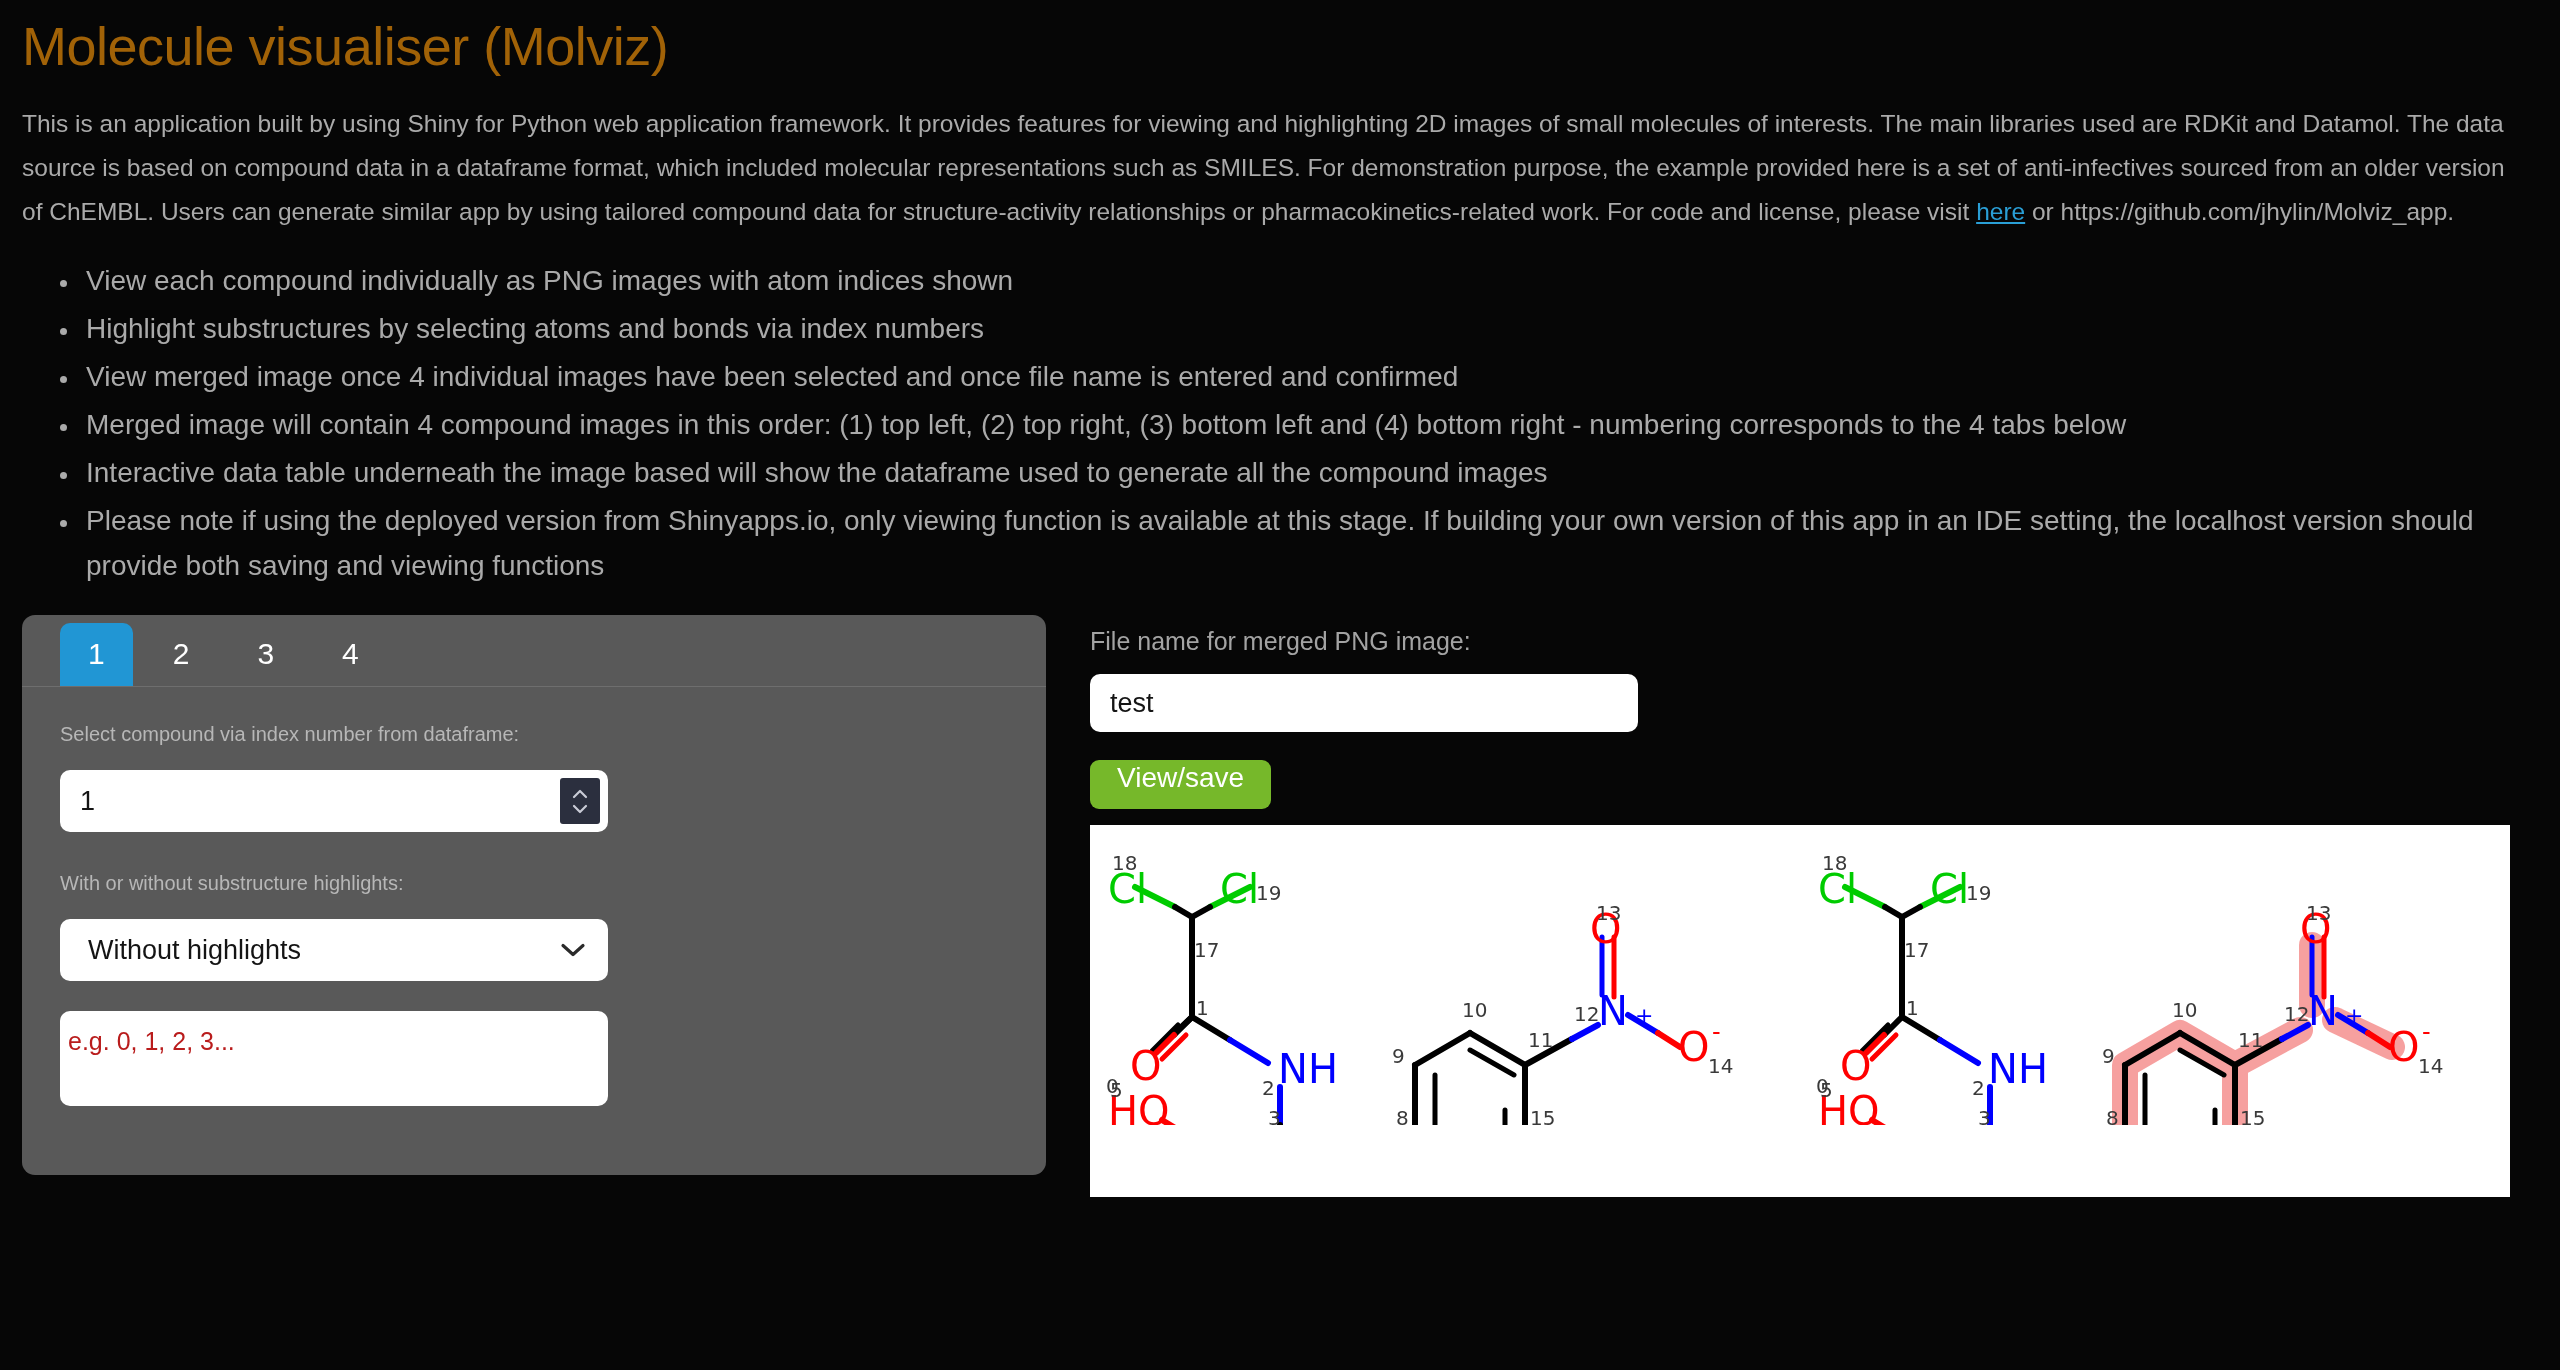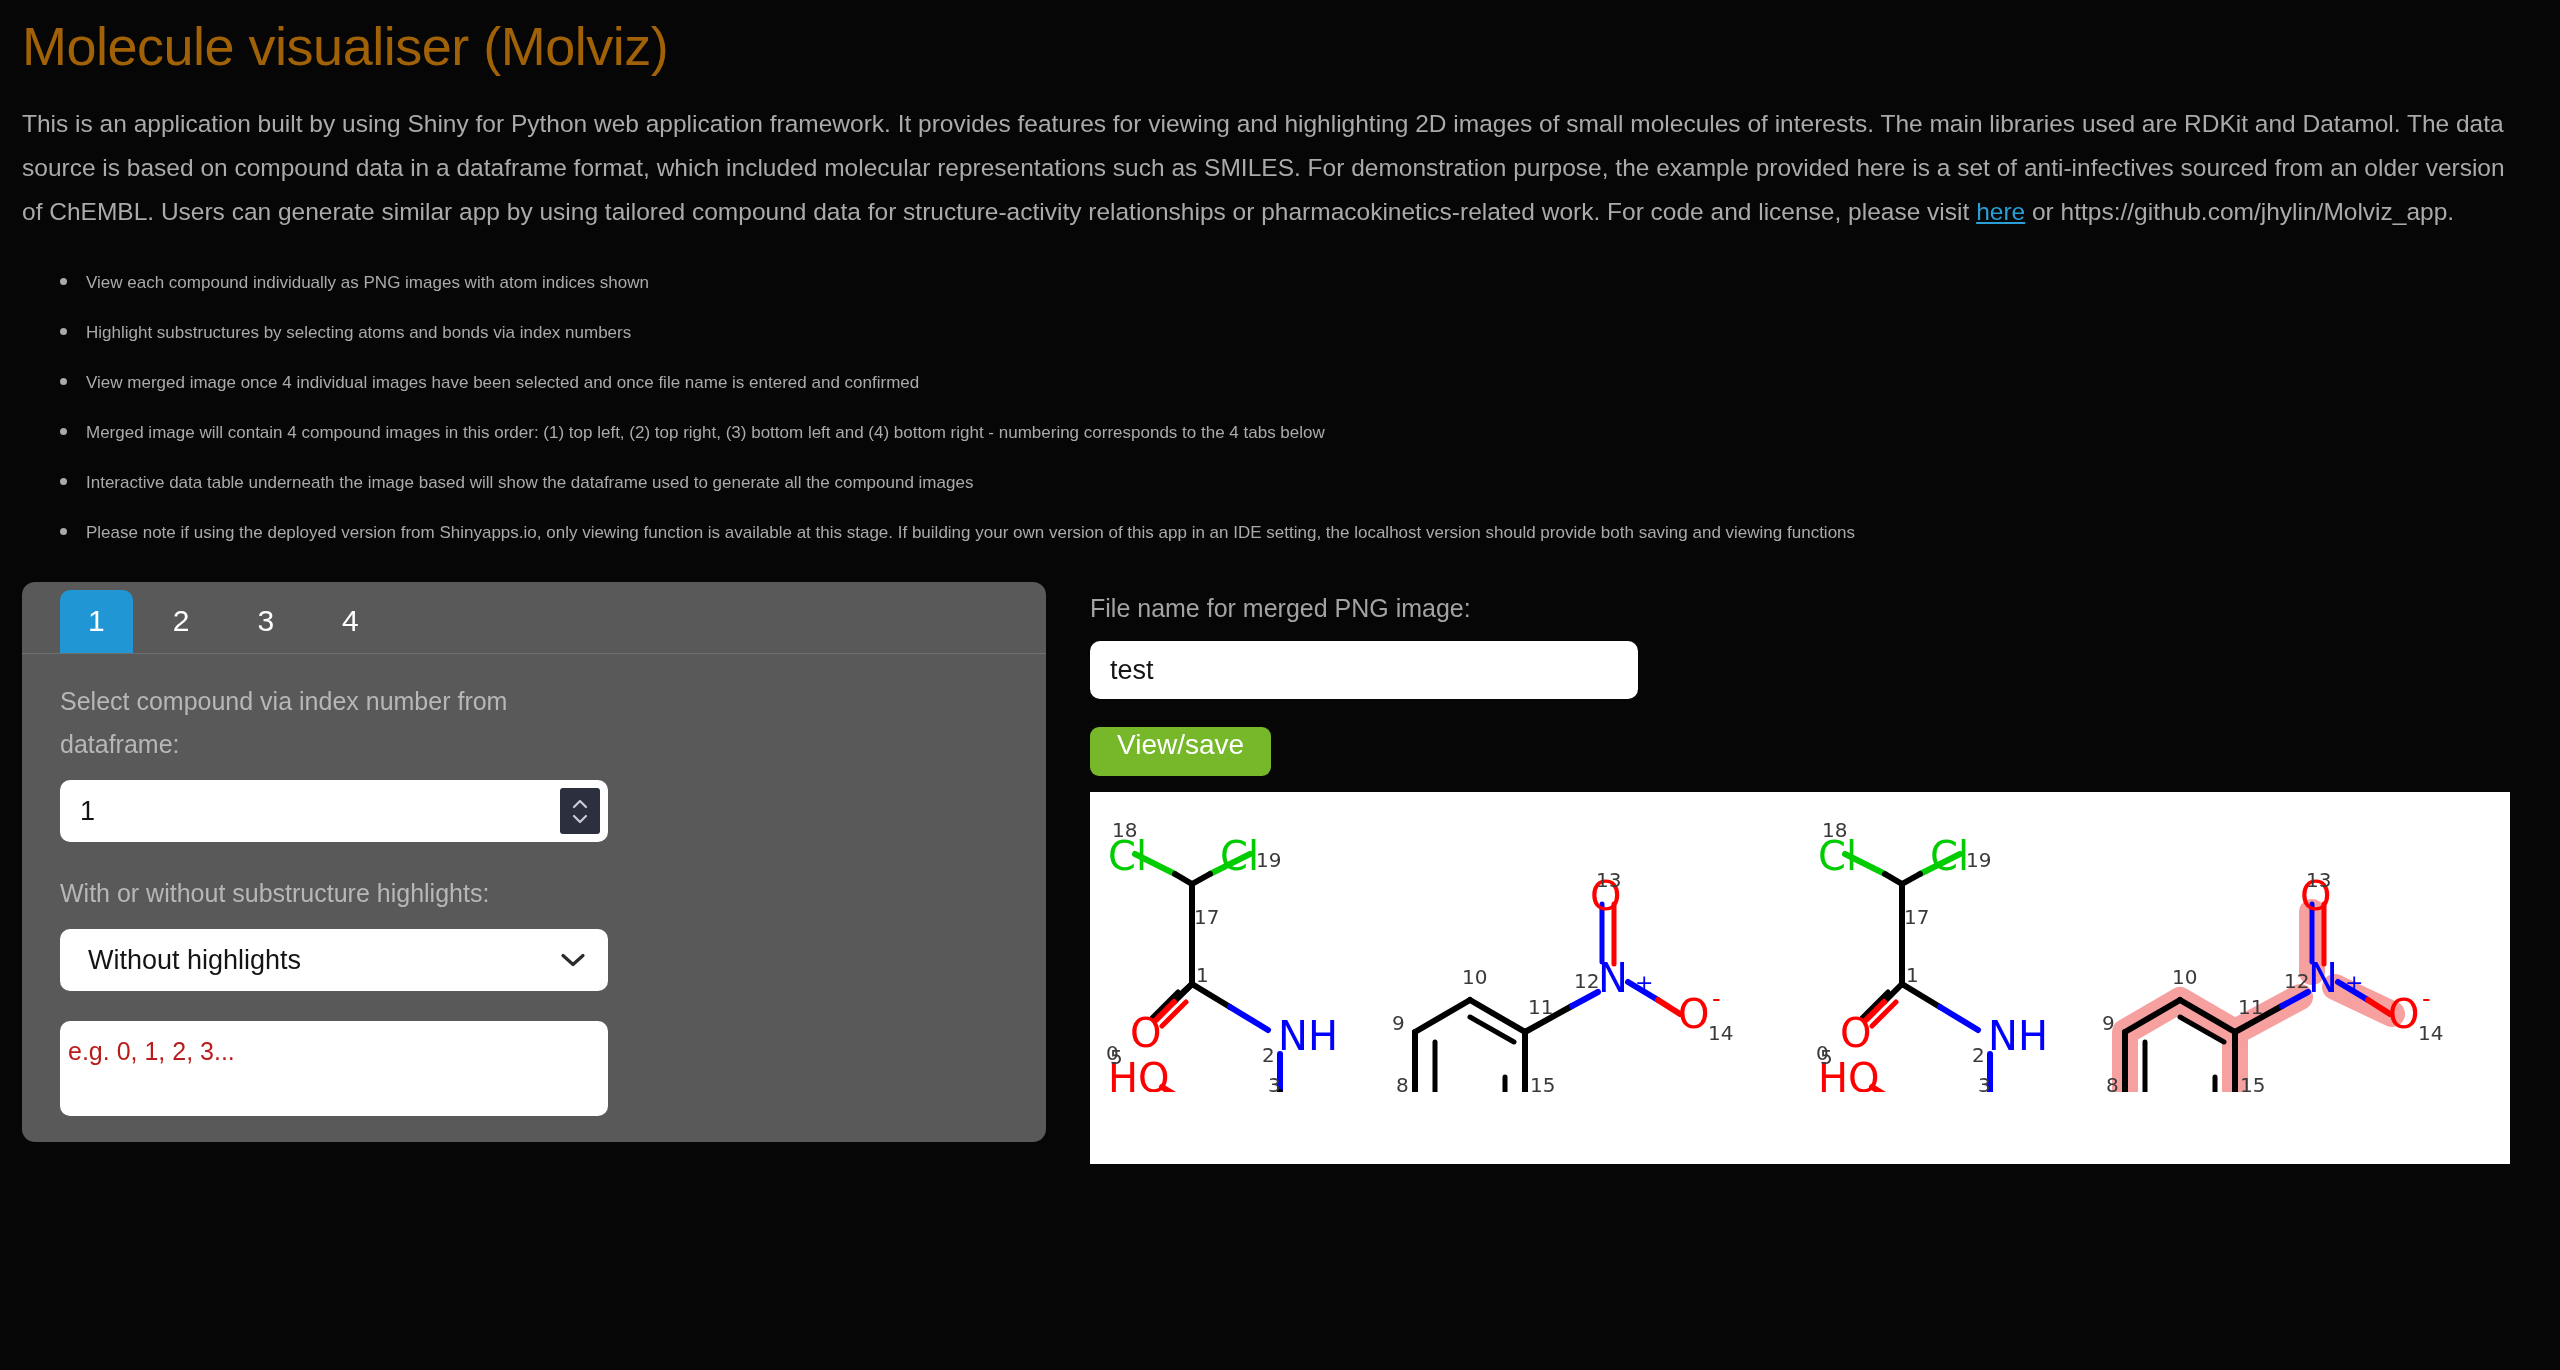--- a/index.html
+++ b/index.html
@@ -37,21 +37,21 @@
     text-decoration: underline;
   }
 
   .feature-list {
     margin: 24px 0 0 0;
     padding-left: 58px;
     list-style: disc;
     color: #aaaaaa;
   }
   .feature-list li {
-    font-size: 17px;
+    font-size: 28px;
     line-height: 45px;
     margin-bottom: 3px;
     padding-left: 6px;
   }
   .feature-list li::marker { color: #aaaaaa; font-size: 22px; }
 
   
   .lower {
     position: relative;
     display: flex;
@@ -86,21 +86,21 @@
     min-width: 62px;
     text-align: center;
     margin-right: 12px;
   }
   .tab.active { background: #2196d4; }
 
   .sidebody { padding: 26px 38px 0 38px; }
 
   .ctrl-label {
     color: #b7b7b7;
-    font-size: 25px;
+    font-size: 20px;
     line-height: 43px;
     margin: 0 0 14px 0;
     max-width: 560px;
   }
 
   .numwrap {
     position: relative;
     width: 548px; height: 62px;
     background: #ffffff;
     border-radius: 10px;

